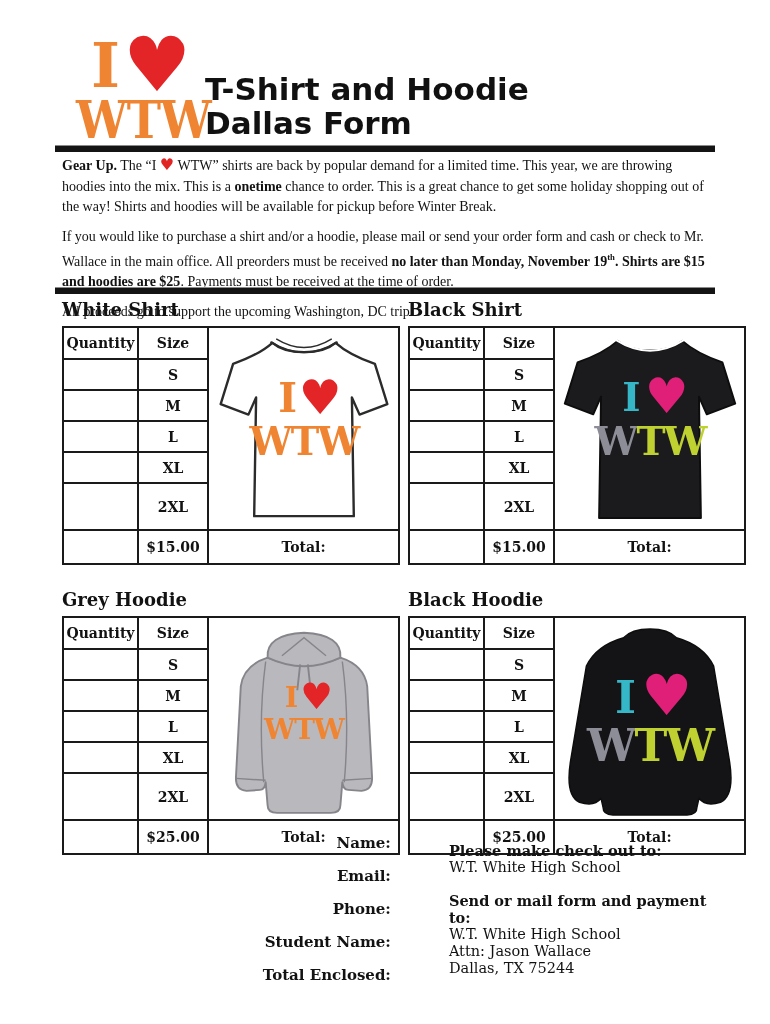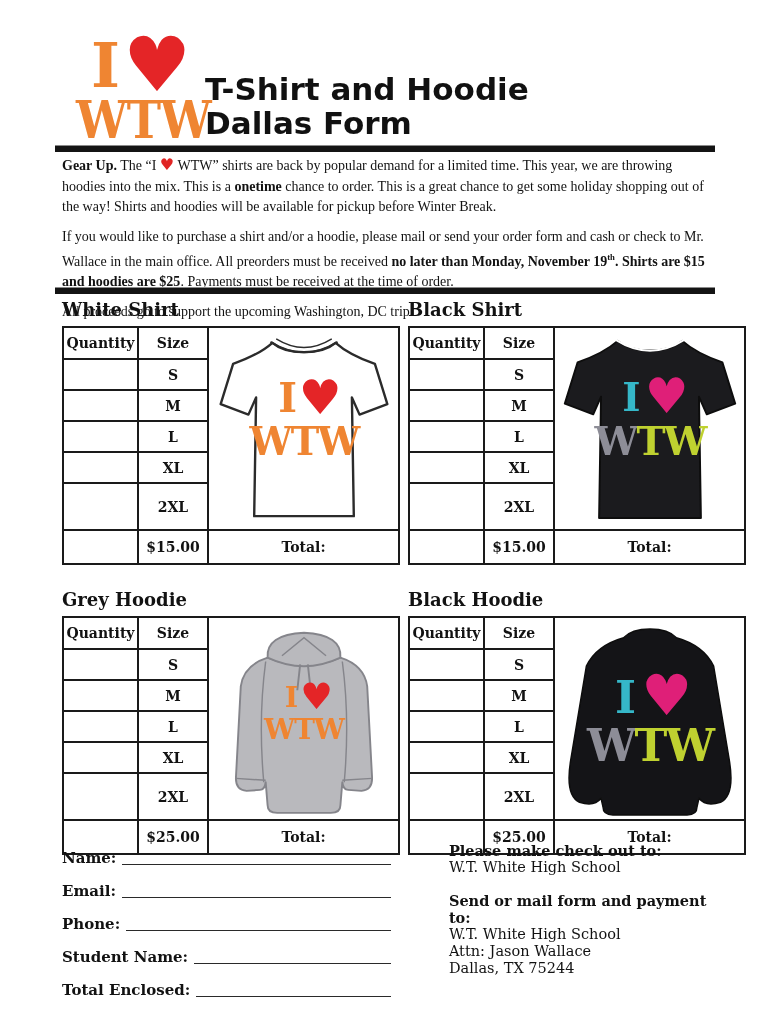--- a/index.html
+++ b/index.html
@@ -36,21 +36,21 @@
   tr.r-size td{height:29px;} tr.r-2xl td{height:45px;} tr.r-price td{height:32px;}
   td.c-img{vertical-align:middle;}
   td.total{text-align:left;padding-left:8px;}
   .garment-box{display:flex;align-items:center;justify-content:center;}
   .garment-box svg{display:block;}
 
   
   .bottom{position:absolute;left:62px;top:834px;width:648px;display:flex;}
   .fields{width:358px;}
   .field{display:flex;align-items:flex-end;height:33px;
-         font-family:"DejaVu Serif",serif;font-weight:bold;font-size:15px;}
+         font-family:"DejaVu Serif",serif;font-weight:bold;font-size:15px;flex-direction:column;}
   .fline{flex:1;border-bottom:1.5px solid #2a2a2a;margin-left:6px;transform:translateY(-2px);}
   .payment{margin-left:58px;padding-top:8px;font-family:"DejaVu Serif",serif;
            font-size:14.5px;line-height:17px;}
   .pay-h{font-weight:bold;}
   .mt{margin-top:16px;}
 </style>
 </head>
 <body>
 
 <div class="page">

